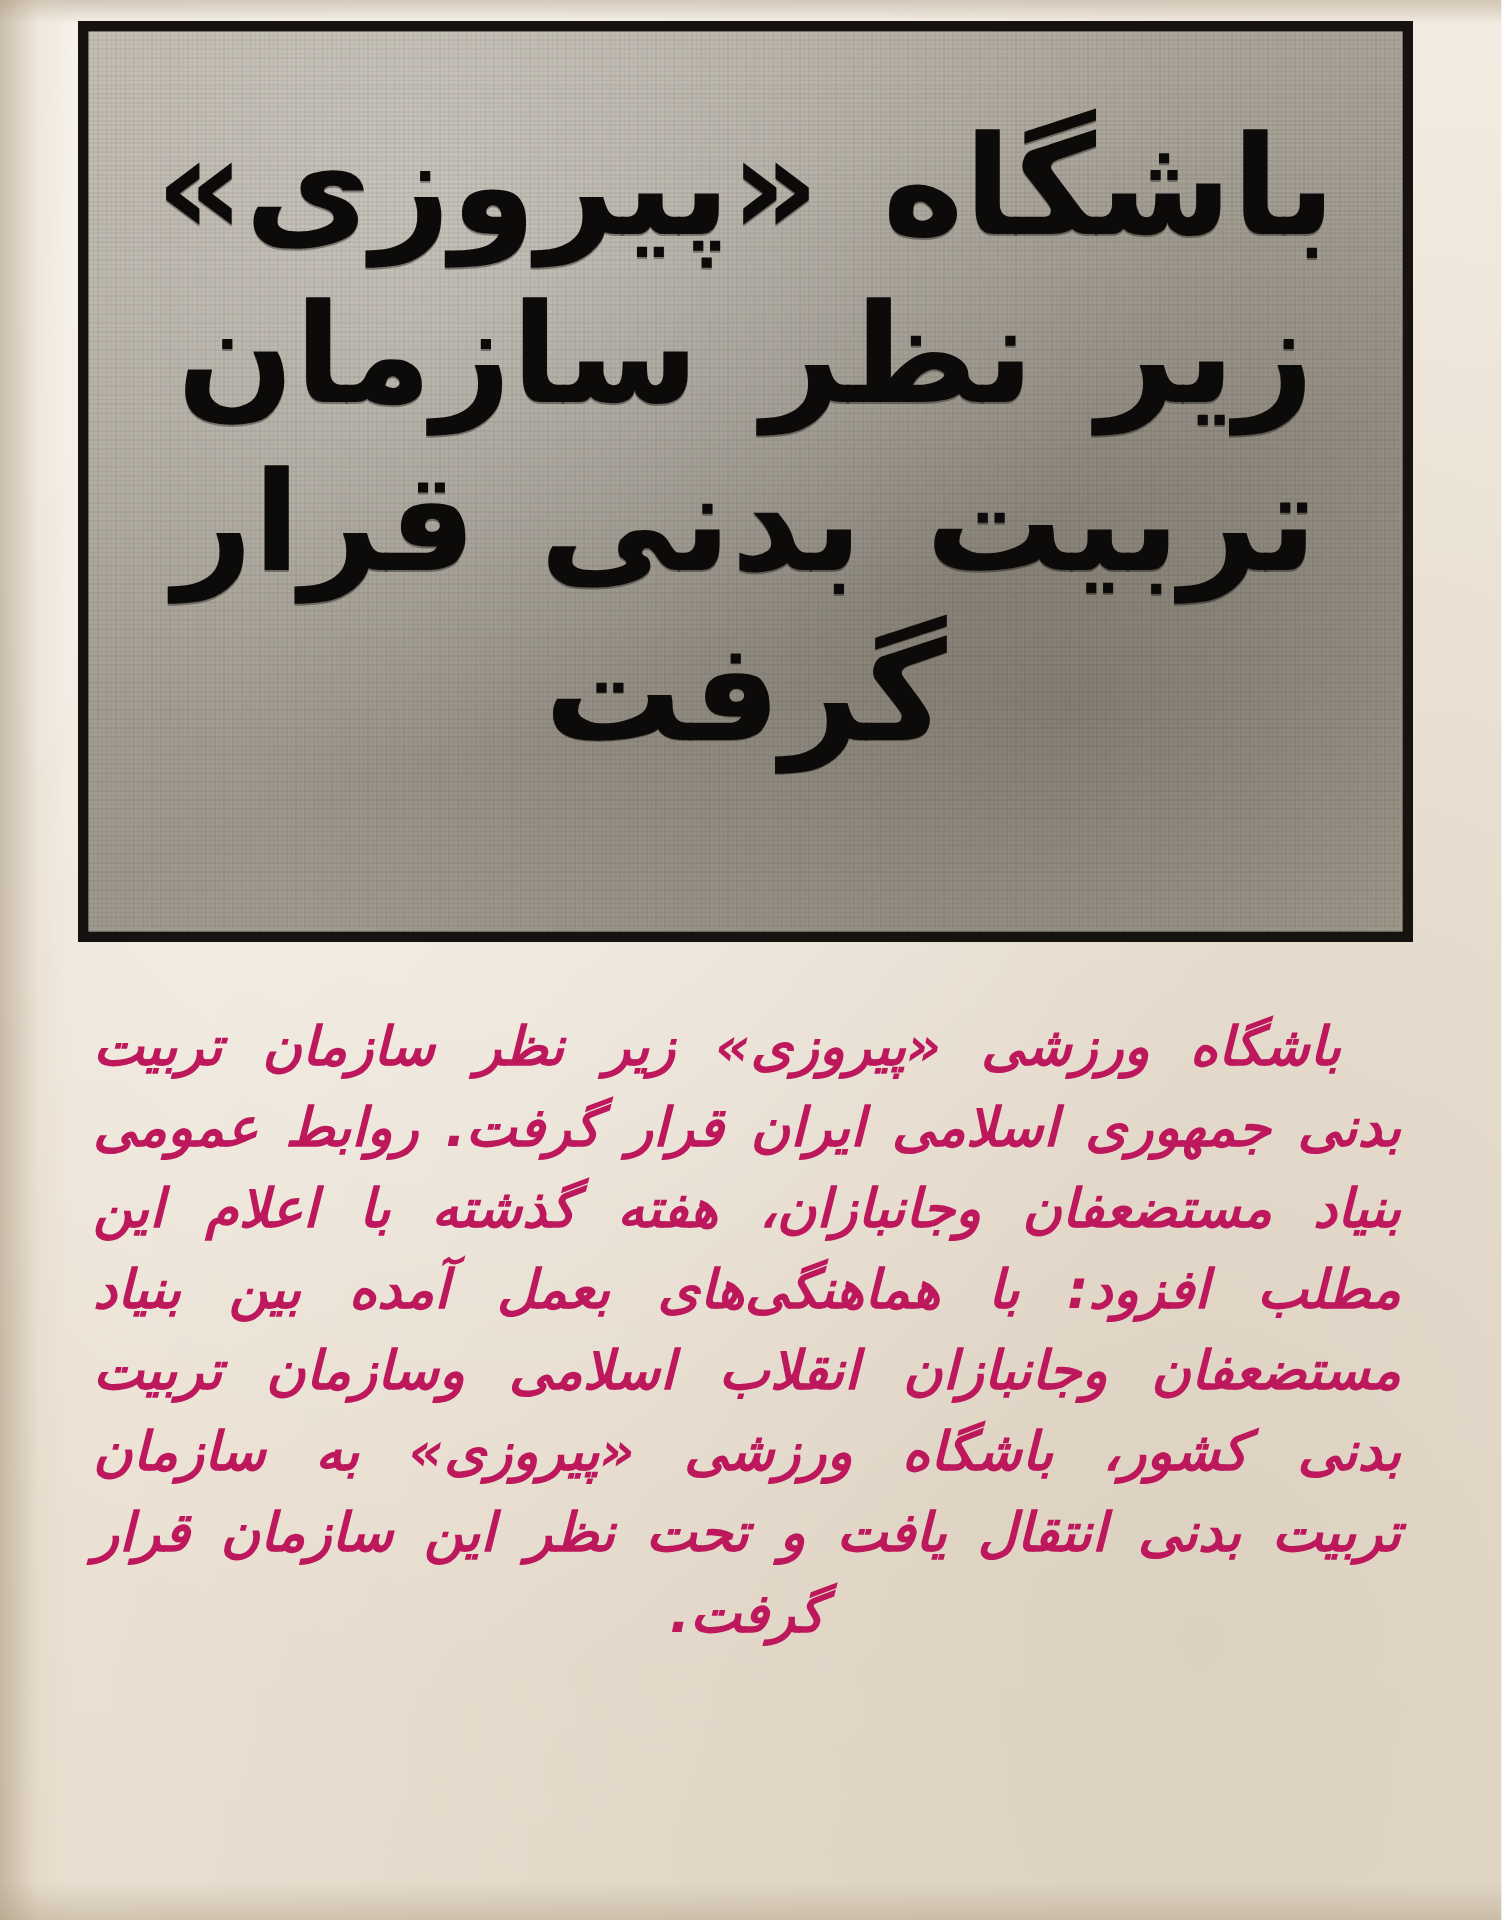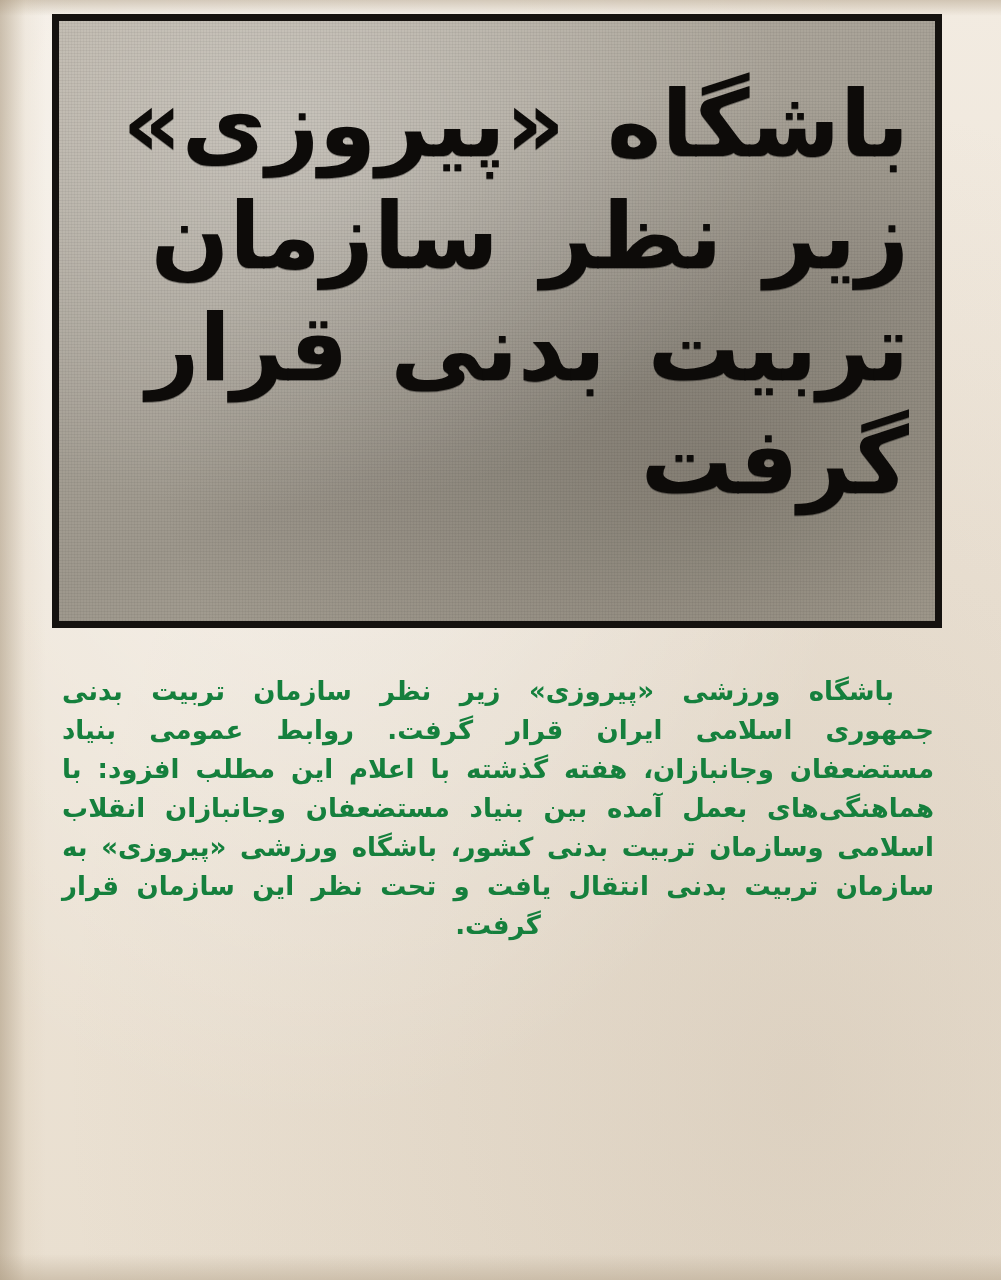--- a/index.html
+++ b/index.html
@@ -56,46 +56,48 @@
       repeating-linear-gradient(0deg, rgba(0,0,0,0.055) 0px, rgba(0,0,0,0.055) 1px, rgba(255,255,255,0.03) 1px, rgba(255,255,255,0.03) 3px),
       repeating-linear-gradient(90deg, rgba(0,0,0,0.045) 0px, rgba(0,0,0,0.045) 1px, rgba(255,255,255,0.02) 1px, rgba(255,255,255,0.02) 3px);
     pointer-events: none;
     mix-blend-mode: multiply;
     opacity: 0.85;
   }
   .headline-text {
     position: relative;
     z-index: 2;
     direction: rtl;
+    text-align: center;
     color: #0d0b09;
     font-family: "DejaVu Sans", sans-serif;
     font-weight: bold;
     font-size: 92px;
     line-height: 1.22;
     letter-spacing: 0px;
     padding: 48px 26px 0 26px;
     word-spacing: 10px;
     text-shadow: 0 1px 0 rgba(0,0,0,0.35);
   }
   
   .body-copy {
     position: absolute;
     left: 62px;
     top: 672px;
     width: 872px;
     direction: rtl;
     text-align: justify;
     text-align-last: center;
-    color: #15803d;
+    color: #be185d;
     font-family: "DejaVu Sans", sans-serif;
     font-weight: bold;
-    font-size: 26px;
+    font-size: 36px;
     line-height: 1.50;
     word-spacing: 4px;
     text-indent: 40px;
+    font-style: italic;
   }
   
   .edge-left, .edge-top, .edge-bottom {
     position: absolute;
     pointer-events: none;
   }
   .edge-left {
     left: 0; top: 0; bottom: 0; width: 46px;
     background: linear-gradient(90deg, rgba(168,150,124,0.55) 0%, rgba(214,198,174,0.18) 55%, rgba(255,255,255,0) 100%);
   }

